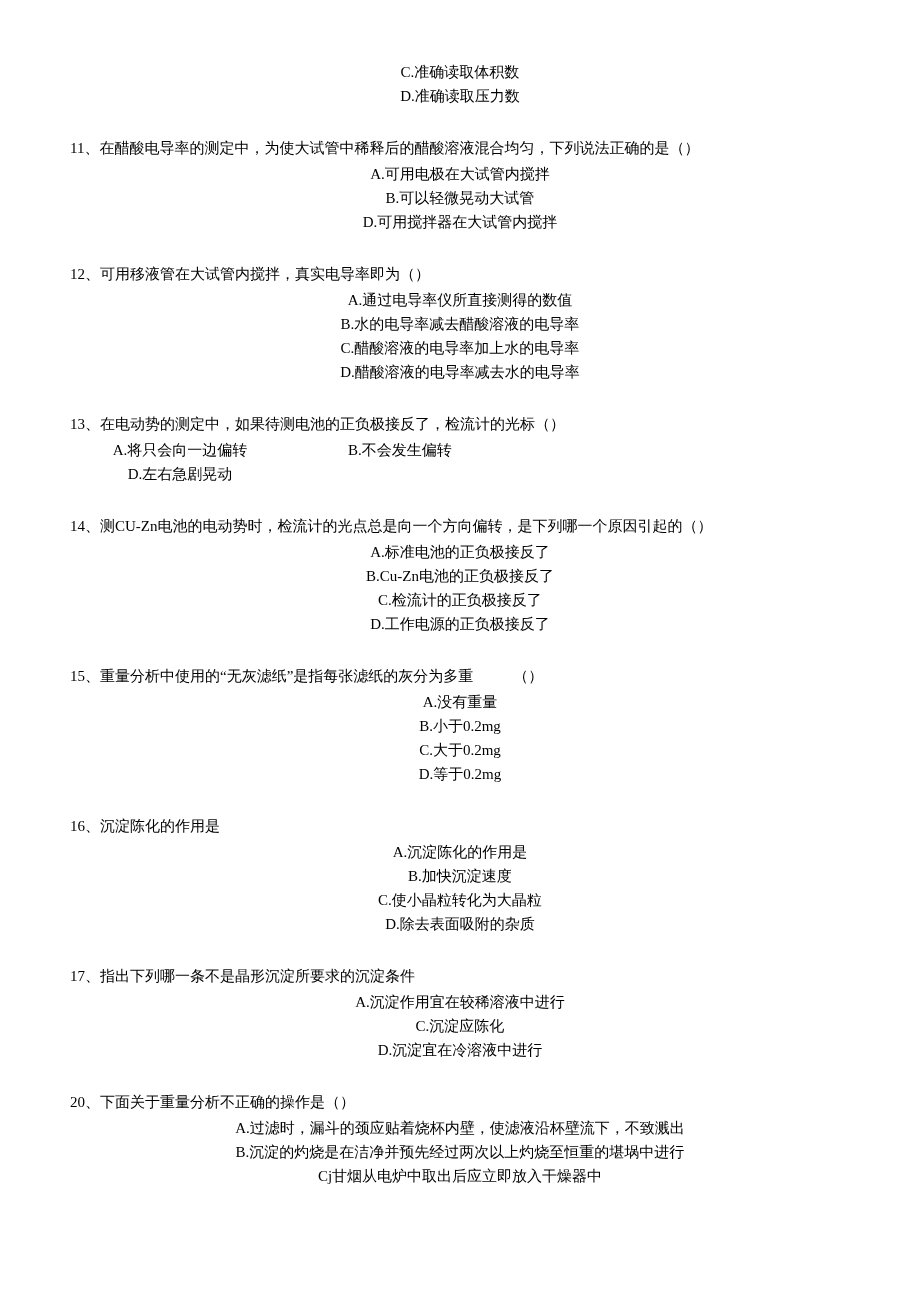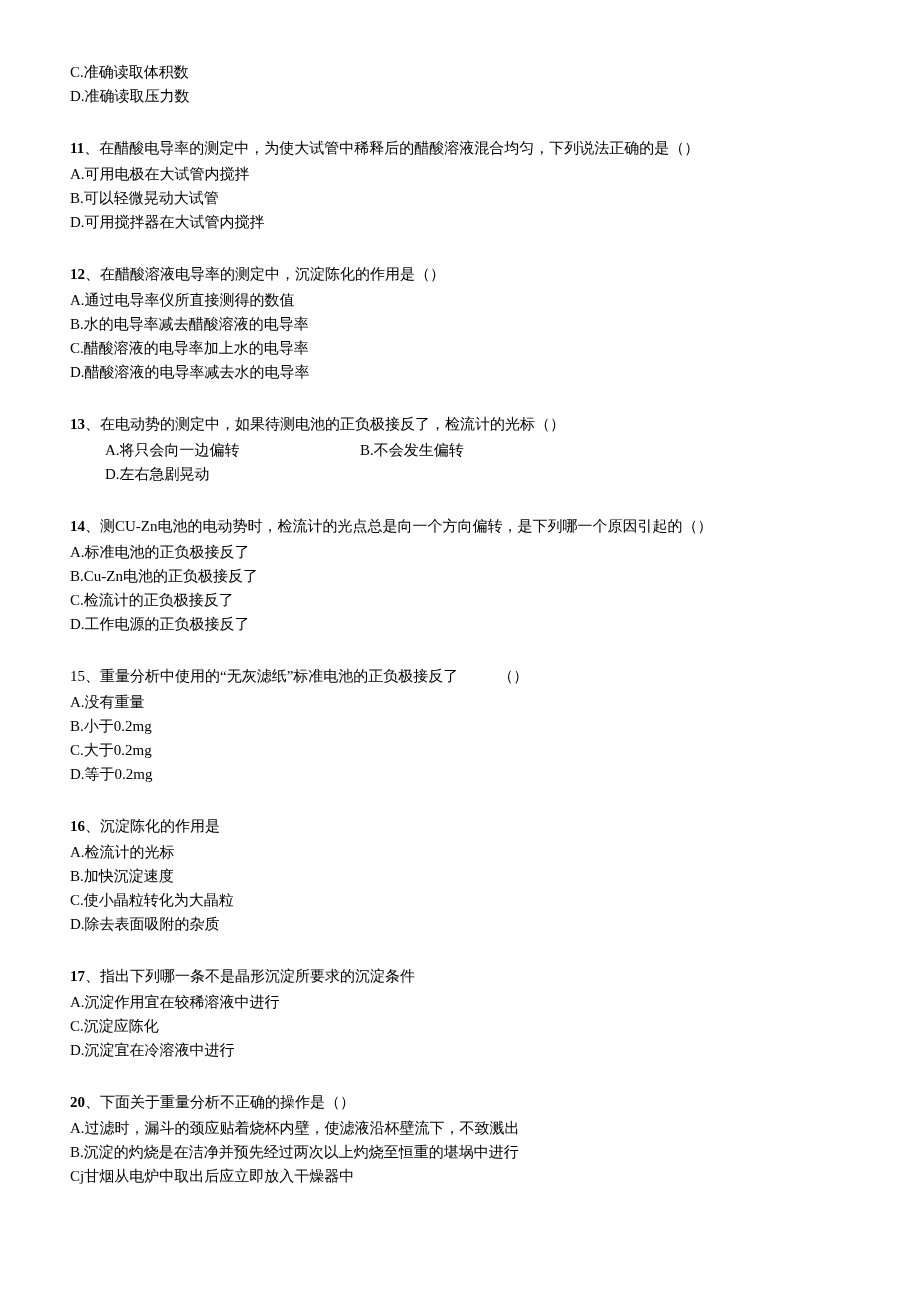--- a/index.html
+++ b/index.html
@@ -13,31 +13,31 @@
     width: 920px;
     box-sizing: border-box;
   }
   .question-block {
     margin-bottom: 28px;
   }
   .stem {
     margin-bottom: 2px;
   }
   .stem .qnum {
-    font-weight: bold;
+    font-weight: normal;
   }
   .opt {
     margin: 0;
+    text-align: center;
   }
   .inline-opts {
     display: flex;
   }
   .inline-opts .opt {
     width: 220px;
-    margin-left: 35px;
   }
   .bracket {
     margin-left: 40px;
   }
 </style>
 </head>
 <body>
 
 <div class="question-block">
   <div class="opt">C.准确读取体积数</div>
@@ -48,21 +48,21 @@
   <div class="stem">
     <span class="qnum">11</span><span>、</span><span>在醋酸电导率的测定中，为使大试管中稀释后的醋酸溶液混合均匀，下列说法正确的是（）</span>
   </div>
   <div class="opt">A.可用电极在大试管内搅拌</div>
   <div class="opt">B.可以轻微晃动大试管</div>
   <div class="opt">D.可用搅拌器在大试管内搅拌</div>
 </div>
 
 <div class="question-block">
   <div class="stem">
-    <span class="qnum">12</span><span>、</span><span>在醋酸溶液电导率的测定中，沉淀陈化的作用是（）</span>
+    <span class="qnum">12</span><span>、</span><span>可用移液管在大试管内搅拌，真实电导率即为（）</span>
   </div>
   <div class="opt">A.通过电导率仪所直接测得的数值</div>
   <div class="opt">B.水的电导率减去醋酸溶液的电导率</div>
   <div class="opt">C.醋酸溶液的电导率加上水的电导率</div>
   <div class="opt">D.醋酸溶液的电导率减去水的电导率</div>
 </div>
 
 <div class="question-block">
   <div class="stem">
     <span class="qnum">13</span><span>、</span><span>在电动势的测定中，如果待测电池的正负极接反了，检流计的光标（）</span>
@@ -81,33 +81,33 @@
     <span class="qnum">14</span><span>、</span><span>测CU-Zn电池的电动势时，检流计的光点总是向一个方向偏转，是下列哪一个原因引起的（）</span>
   </div>
   <div class="opt">A.标准电池的正负极接反了</div>
   <div class="opt">B.Cu-Zn电池的正负极接反了</div>
   <div class="opt">C.检流计的正负极接反了</div>
   <div class="opt">D.工作电源的正负极接反了</div>
 </div>
 
 <div class="question-block">
   <div class="stem">
-    <span>15、</span><span>重量分析中使用的“无灰滤纸”标准电池的正负极接反了</span><span class="bracket">（）</span>
+    <span>15、</span><span>重量分析中使用的“无灰滤纸”是指每张滤纸的灰分为多重</span><span class="bracket">（）</span>
   </div>
   <div class="opt">A.没有重量</div>
   <div class="opt">B.小于0.2mg</div>
   <div class="opt">C.大于0.2mg</div>
   <div class="opt">D.等于0.2mg</div>
 </div>
 
 <div class="question-block">
   <div class="stem">
     <span class="qnum">16</span><span>、</span><span>沉淀陈化的作用是</span>
   </div>
-  <div class="opt">A.检流计的光标</div>
+  <div class="opt">A.沉淀陈化的作用是</div>
   <div class="opt">B.加快沉淀速度</div>
   <div class="opt">C.使小晶粒转化为大晶粒</div>
   <div class="opt">D.除去表面吸附的杂质</div>
 </div>
 
 <div class="question-block">
   <div class="stem">
     <span class="qnum">17</span><span>、</span><span>指出下列哪一条不是晶形沉淀所要求的沉淀条件</span>
   </div>
   <div class="opt">A.沉淀作用宜在较稀溶液中进行</div>

